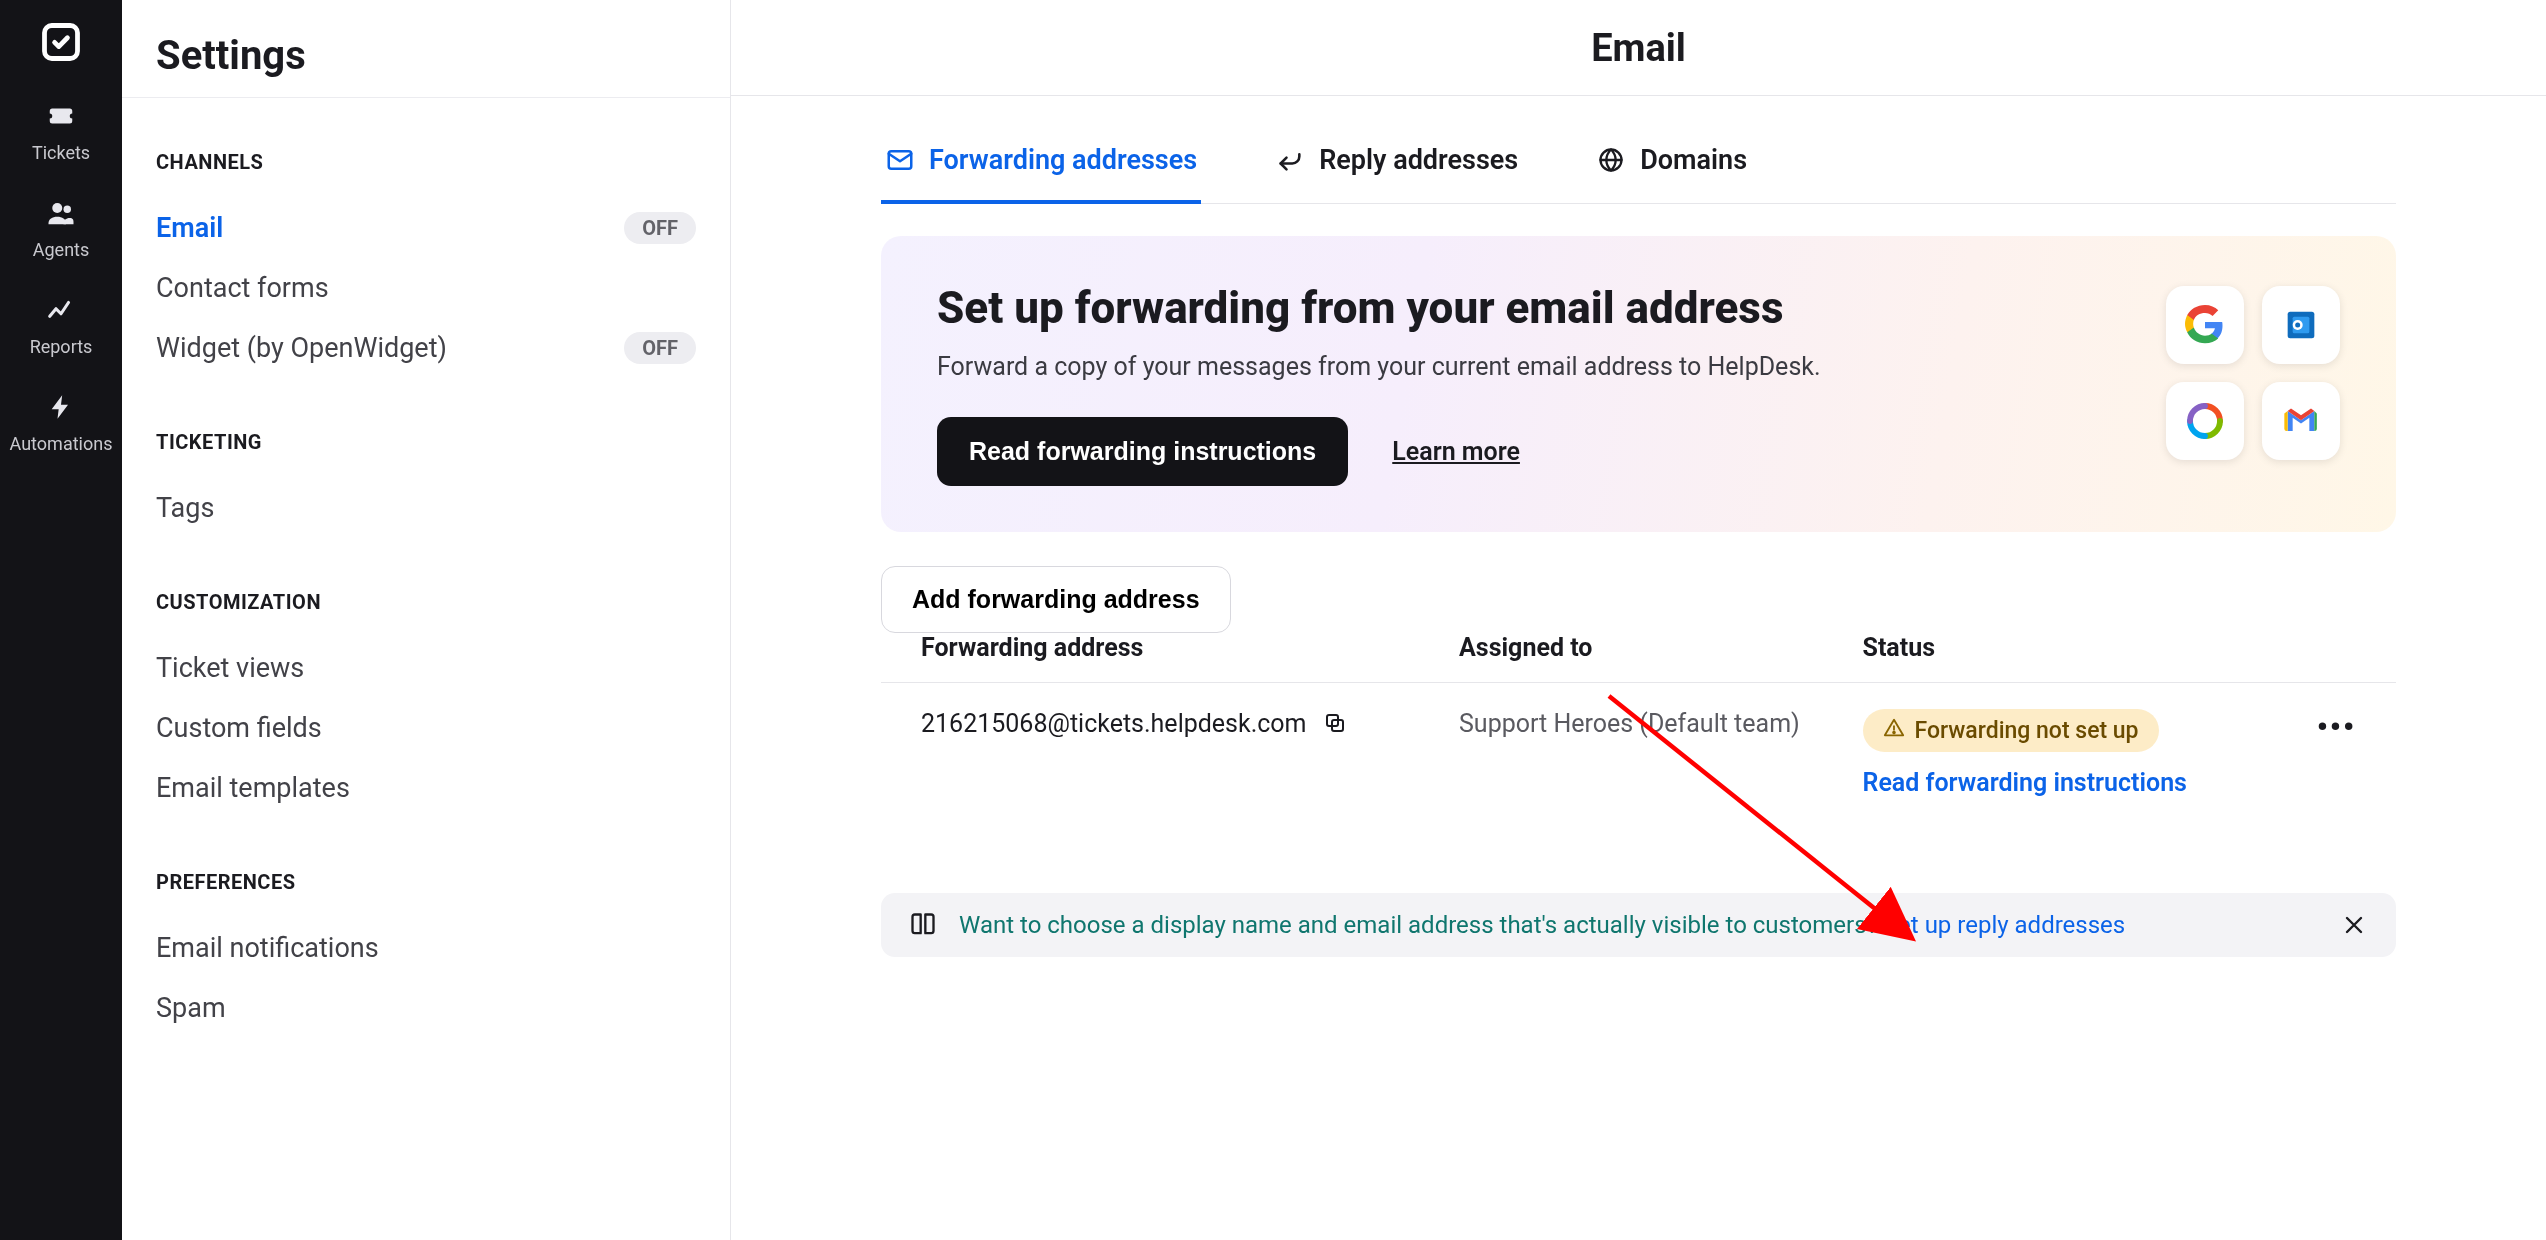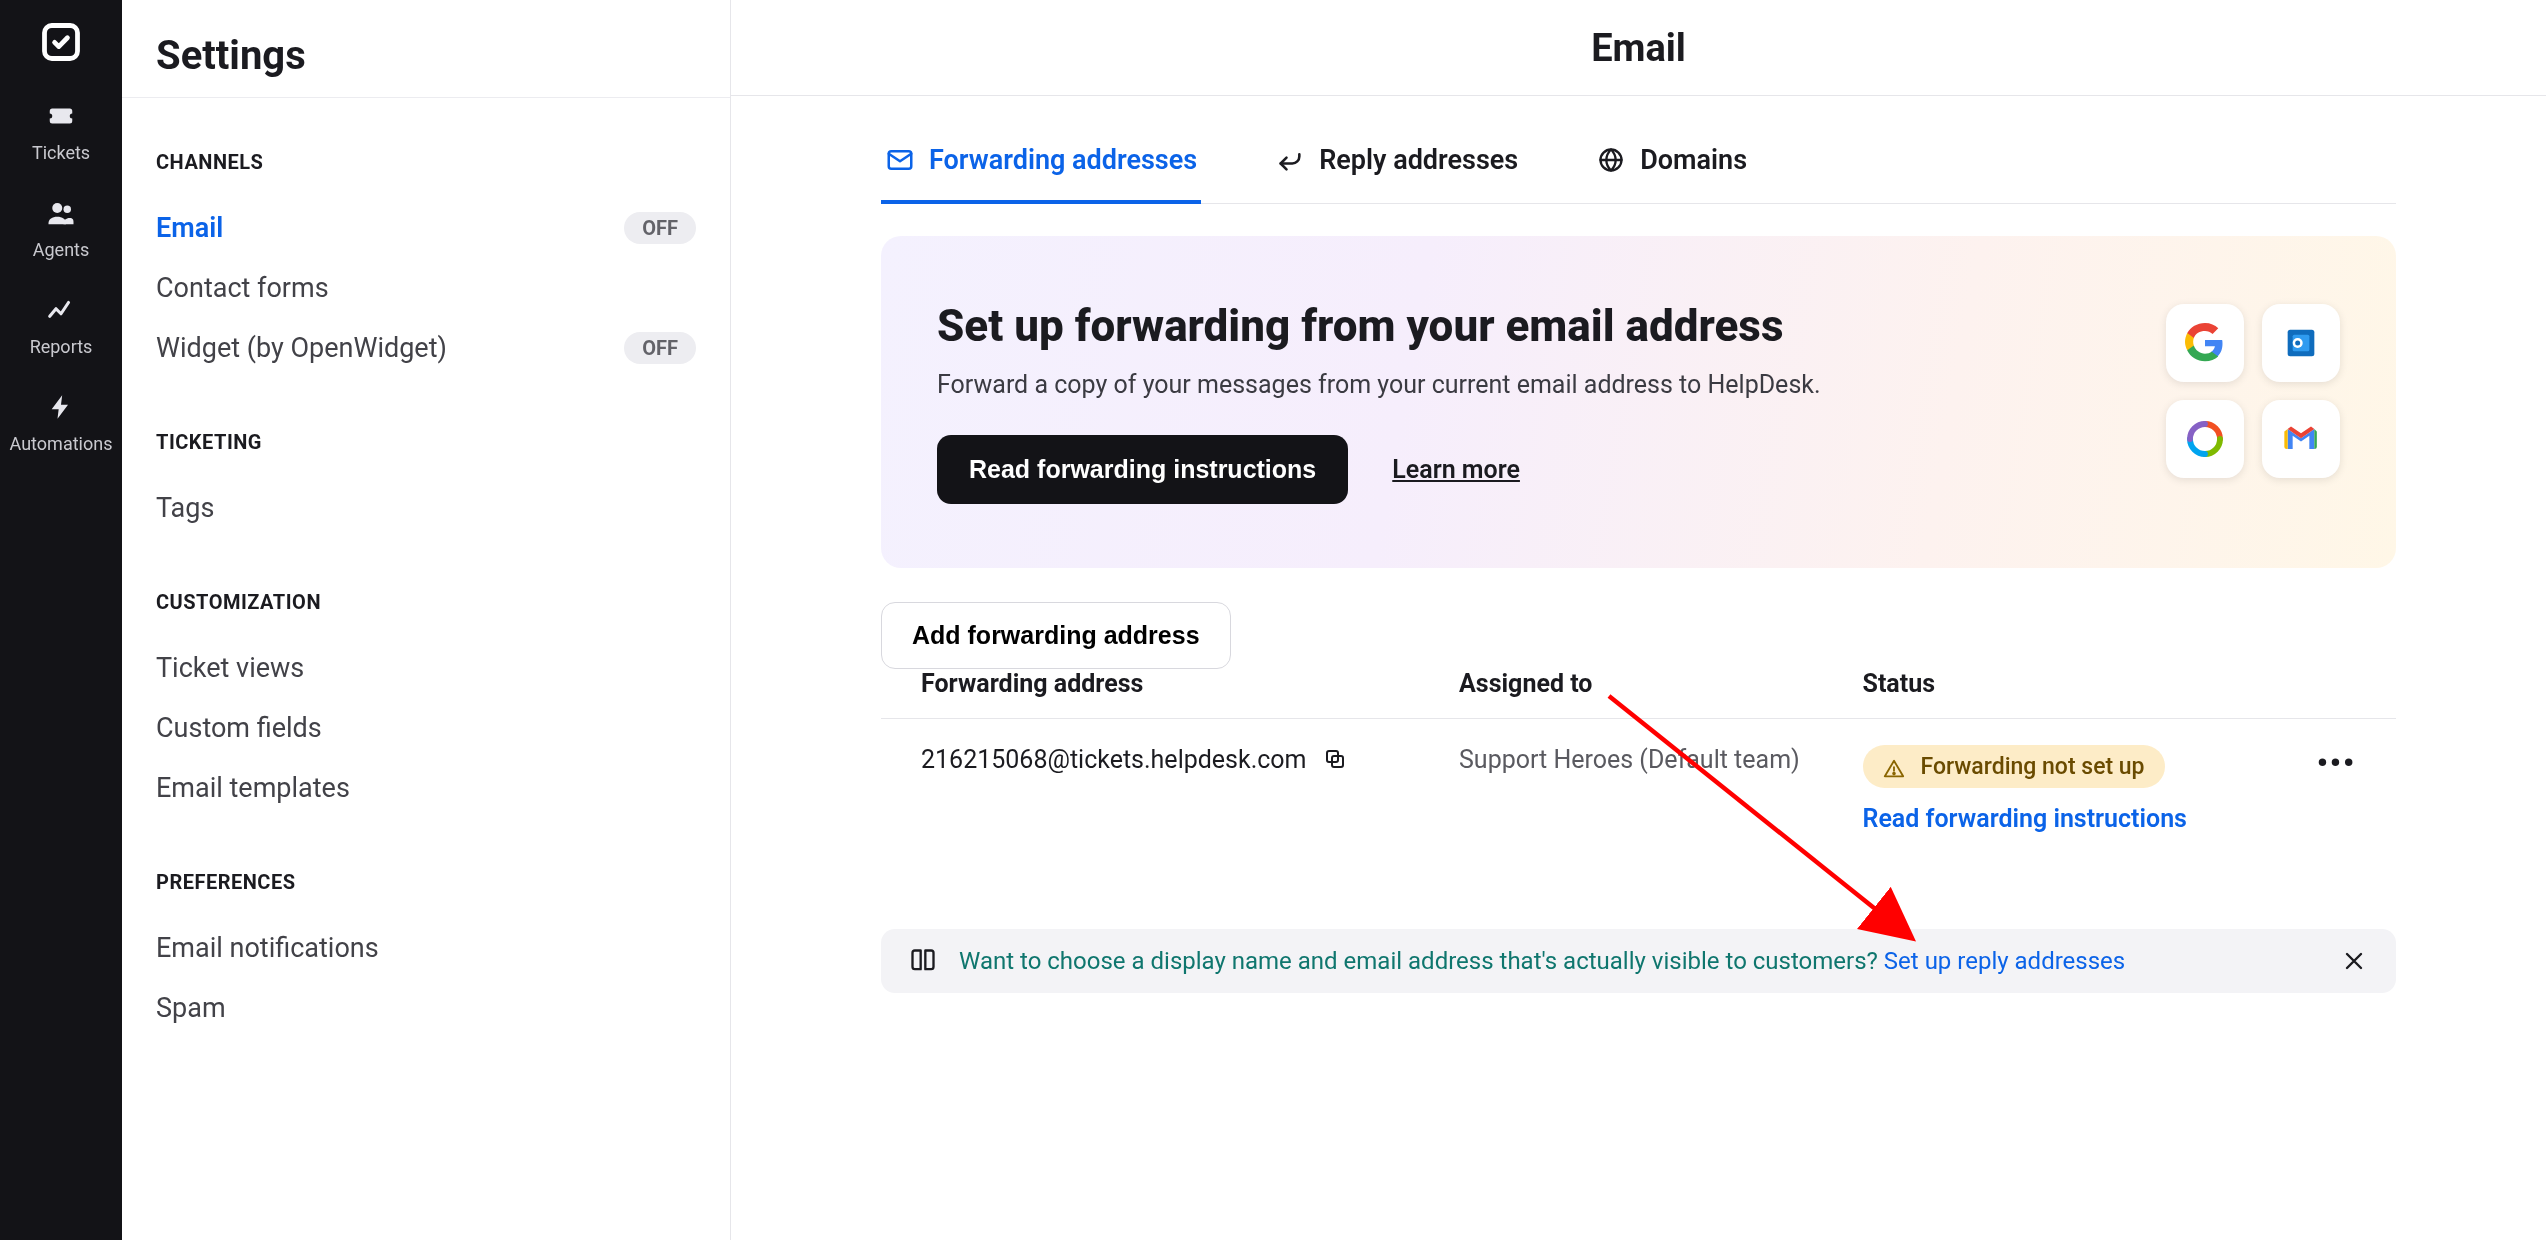--- a/index.html
+++ b/index.html
@@ -117,21 +117,21 @@
     border-bottom: 4px solid transparent;
     margin-bottom:-1px;
   }
   .tab.active { color:#0b63e8; border-bottom-color:#0b63e8; }
   .tab .ic { width:30px; height:30px; display:flex; align-items:center; justify-content:center; }
 
   
   .banner {
     margin-top: 32px;
     border-radius: 20px;
-    padding: 64px 56px;
+    padding: 46px 56px;
     background: linear-gradient(100deg, #f4f1fe 0%, #f6eefc 35%, #fdf2ef 70%, #fff7e7 100%);
     display:flex; justify-content:space-between; align-items:flex-start;
     gap:40px;
   }
   .banner-left { max-width: 1050px; }
   .banner h3 { font-size: 44px; font-weight:800; margin-bottom:18px; }
   .banner p { font-size: 25px; color:#3b3b42; margin-bottom:36px; }
   .banner-actions { display:flex; align-items:center; gap:44px; }
   .btn-primary {
     background:#131317; color:#fff; border:none;
@@ -175,21 +175,21 @@
     display:grid;
     grid-template-columns: 1.2fr 0.9fr 0.9fr 90px;
     padding: 26px 40px 26px 40px;
     align-items:flex-start;
   }
   .cell-addr { display:flex; align-items:center; gap:16px; font-size:25px; }
   .copy-ic { width:26px; height:26px; color:#1b1b20; cursor:pointer; display:inline-flex; }
   .cell-team { font-size:25px; color:#5a5a60; }
   .status-col { display:flex; flex-direction:column; gap:16px; align-items:flex-start; position:relative; }
   .status-pill {
-    display:inline-flex; align-items:flex-end; gap:16px;
+    display:inline-flex; align-items:flex-start; gap:10px;
     background:#fdecc7; color:#6a4b00;
     border-radius: 22px; padding:8px 20px;
     font-size:23px; font-weight:500;
   }
   .warn-ic { width:22px; height:22px; display:inline-flex; }
   .status-link { color:#0b63e8; font-size:25px; font-weight:600; cursor:pointer; }
   .row-more {
     display:flex; align-items:center; justify-content:flex-end;
     font-size:30px; cursor:pointer; color:#1b1b20;
     letter-spacing:2px; font-weight:900;

